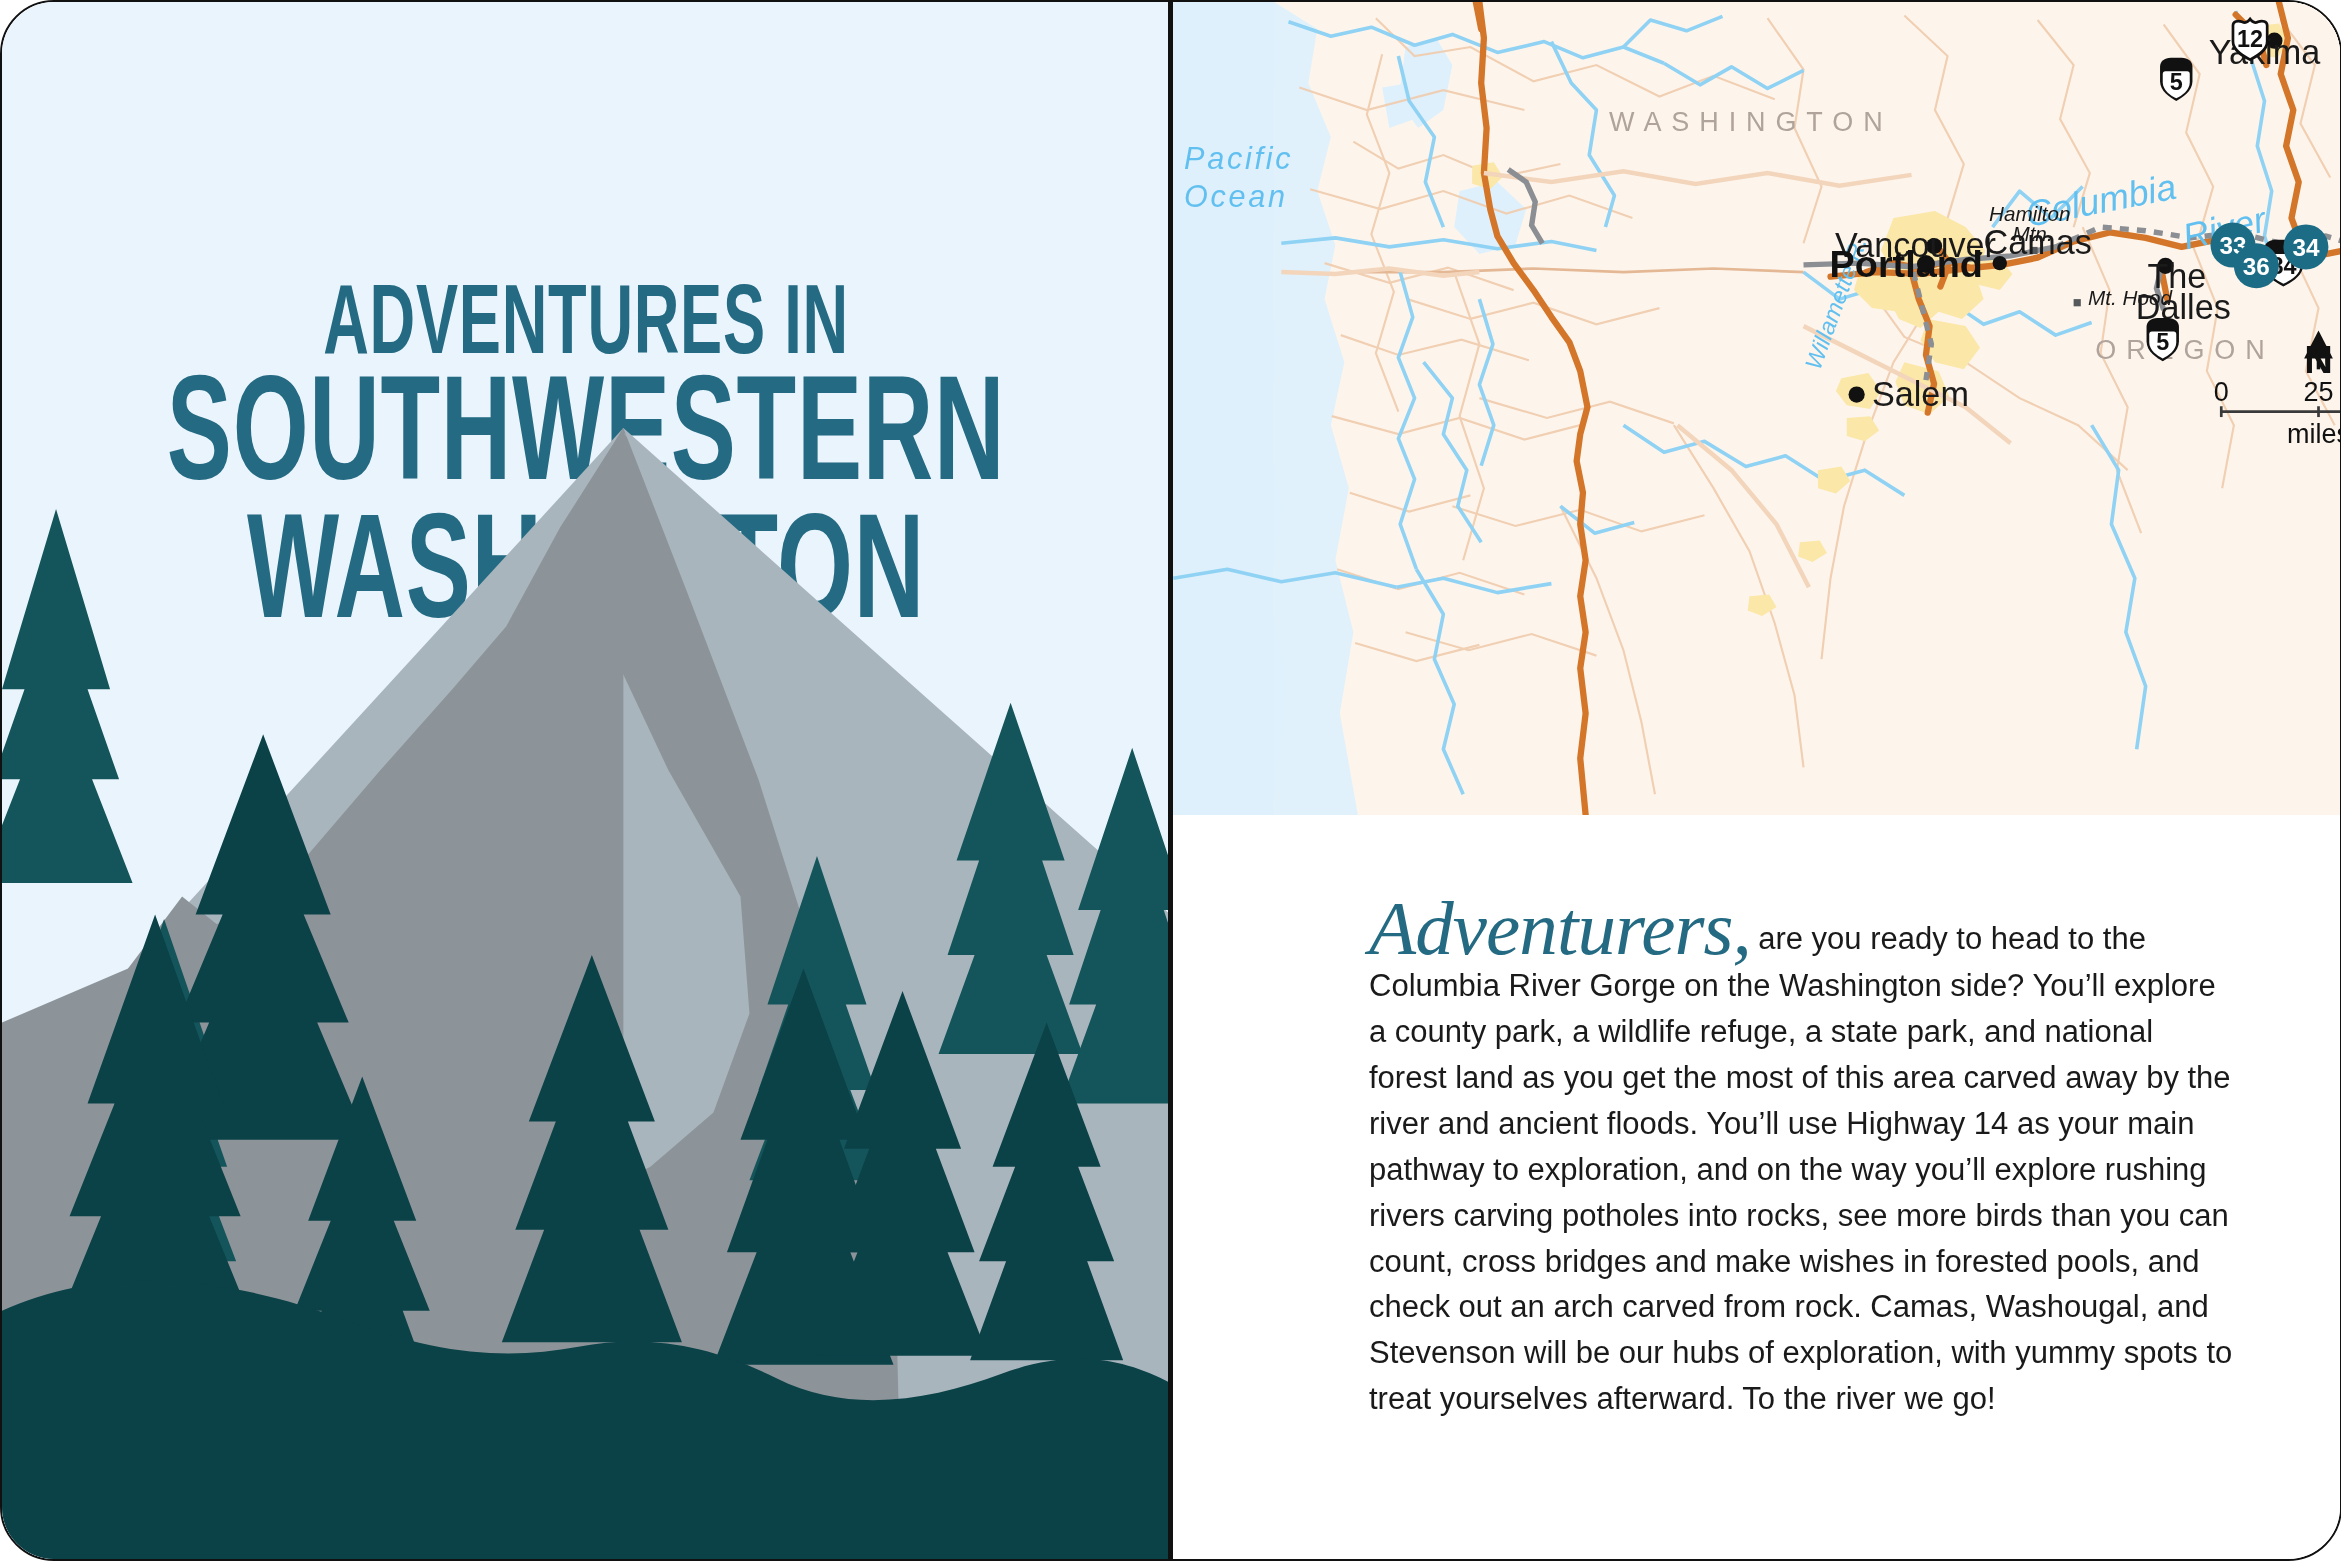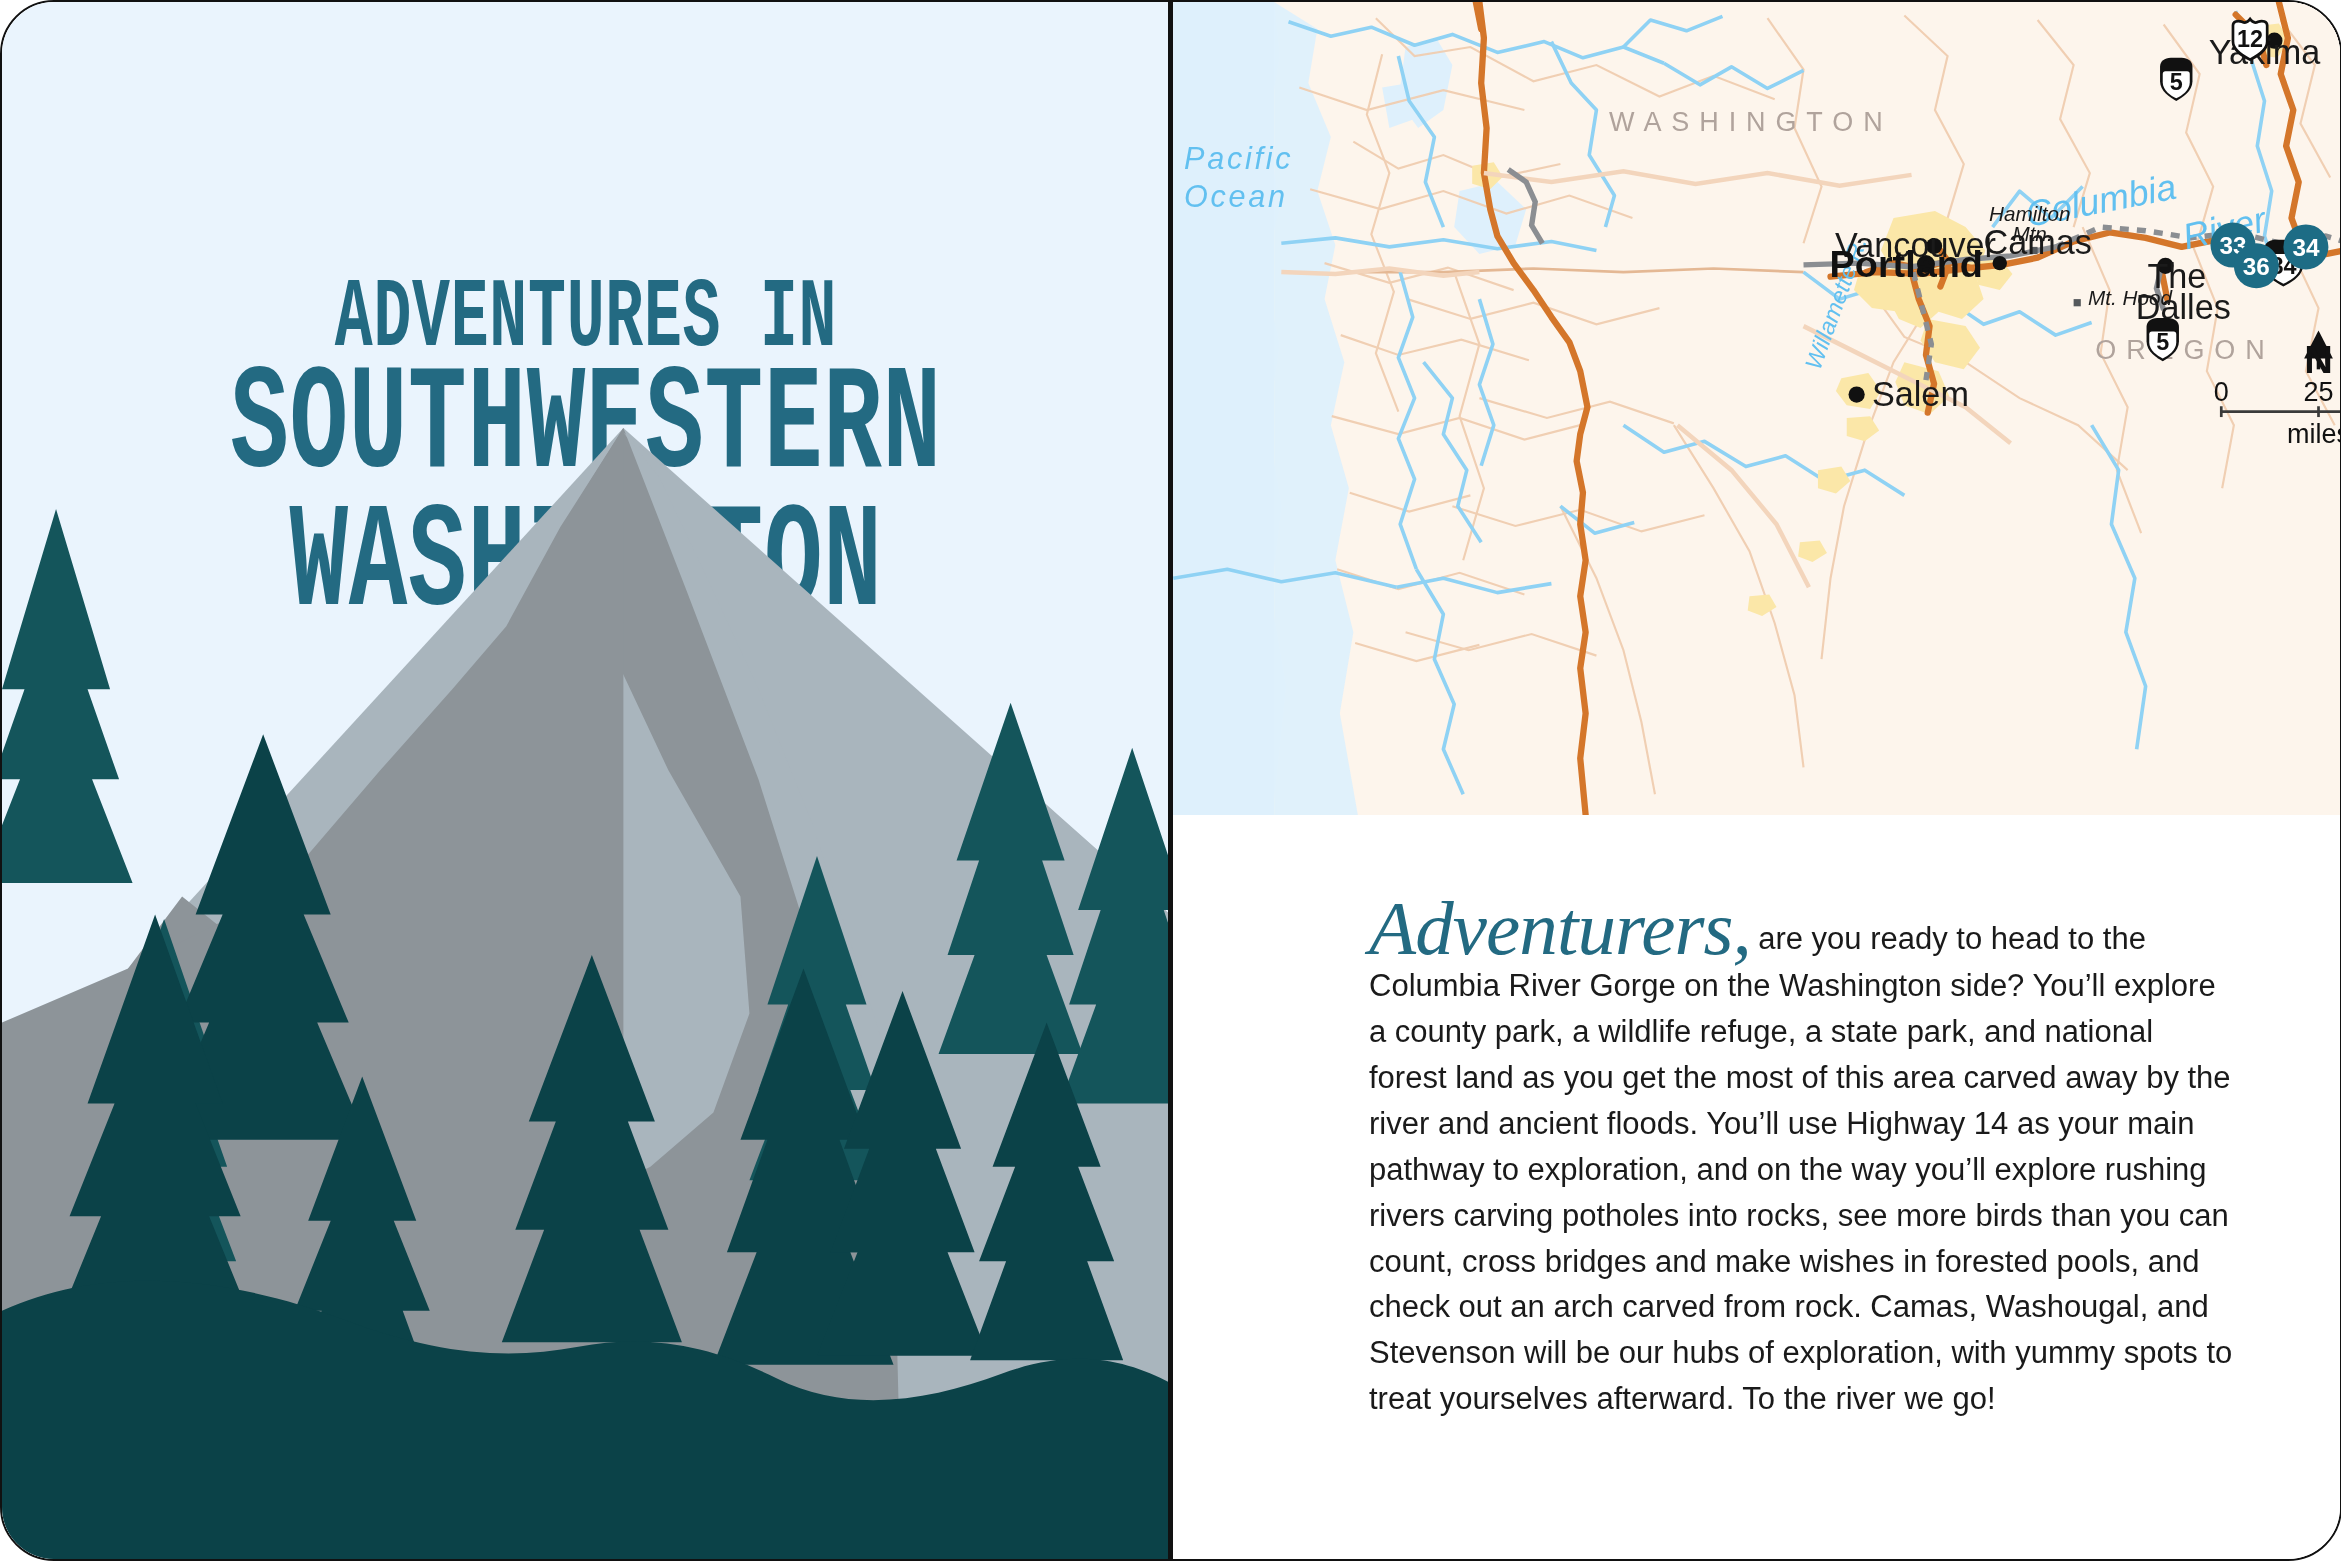--- a/index.html
+++ b/index.html
@@ -34,21 +34,21 @@
     background: #eaf4fd;
     overflow: hidden;
   }
 
   #title-block {
     position: absolute;
     left: 0; top: 270px;
     width: 1168px;
     text-align: center;
     color: #236a82;
-    font-family: Liberation Mono, monospace;
+    font-family: Liberation Sans, sans-serif;
     font-weight: bold;
     letter-spacing: 0.9px;
   }
   .title-line1 {
     font-size: 79px;
     line-height: 0.95;
     transform: scaleX(0.80) scaleY(1.25);
     transform-origin: center top;
     display: block;
   }

